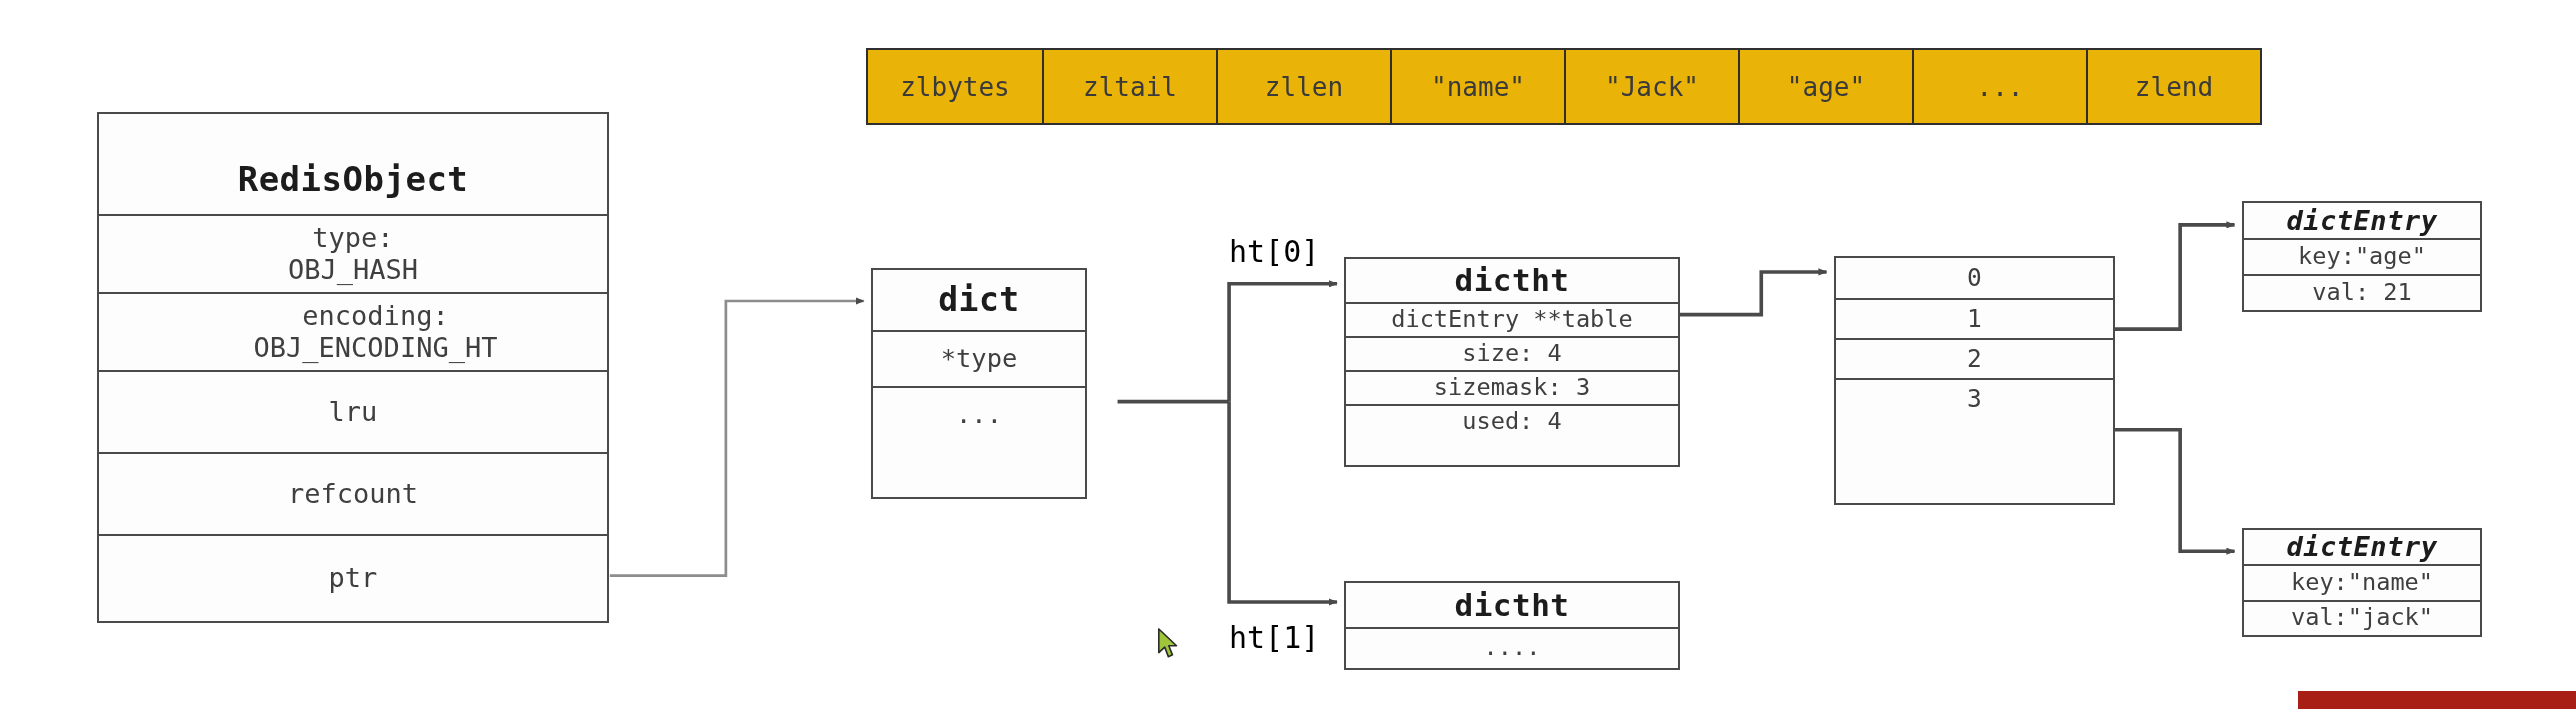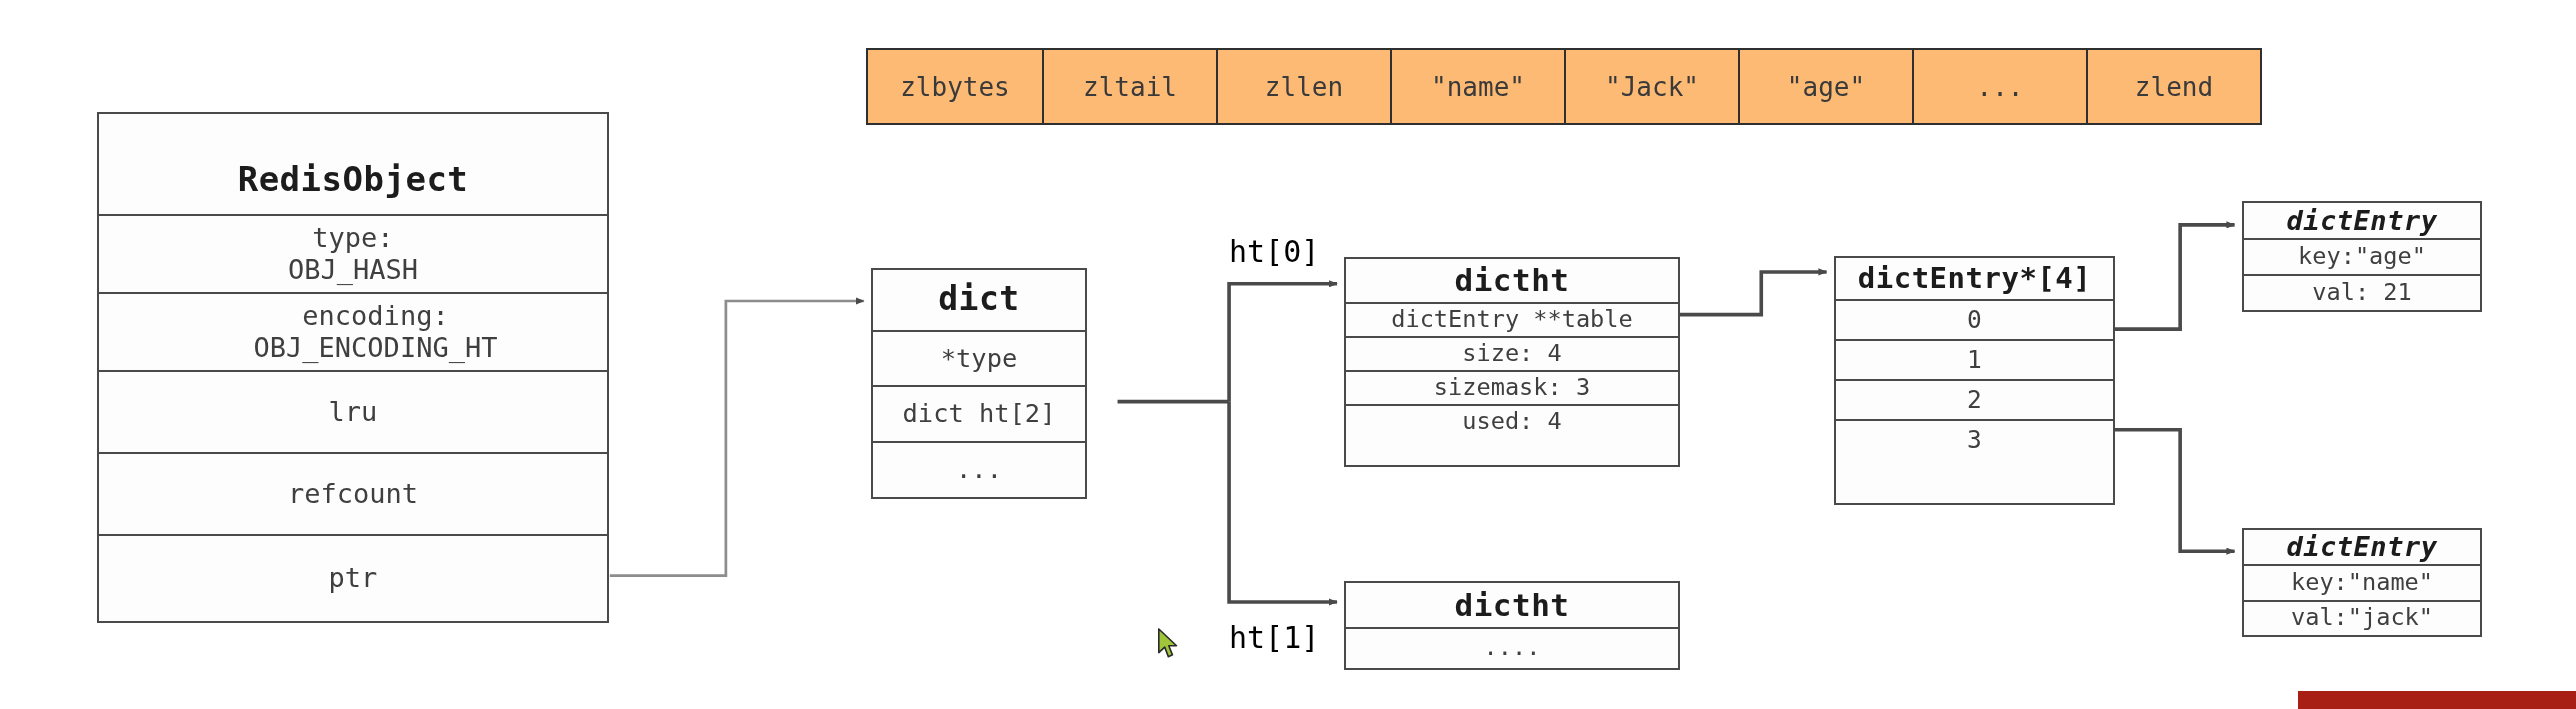--- a/index.html
+++ b/index.html
@@ -64,21 +64,21 @@
   #ro-r-ptr     { height: 93px; }
 
   
   #ziplist {
     position: absolute;
     left: 866px; top: 48px;
     height: 77px;
     display: flex;
     border: 2.7px solid #2f2f2f;
     box-sizing: border-box;
-    background: #fdba74;
+    background: #eab308;
   }
   #ziplist .zcell {
     box-sizing: border-box;
     border-left: 2.7px solid #2f2f2f;
     display: flex;
     align-items: center;
     justify-content: center;
     font-size: 26px;
     color: #3a3a3a;
     width: 174px;
@@ -208,39 +208,37 @@
     <div class="zcell">"name"</div>
     <div class="zcell">"Jack"</div>
     <div class="zcell">"age"</div>
     <div class="zcell">...</div>
     <div class="zcell">zlend</div>
   </div>
 
   <div class="box" id="dictbox">
     <div class="row title">dict</div>
     <div class="row">*type</div>
-    <div class="row">dict ht[2]</div>
     <div class="row">...</div>
   </div>
 
   <div class="box" id="dictht0">
     <div class="row title">dictht</div>
     <div class="row">dictEntry **table</div>
     <div class="row">size: 4</div>
     <div class="row">sizemask: 3</div>
     <div class="row">used: 4</div>
   </div>
 
   <div class="box" id="dictht1">
     <div class="row title">dictht</div>
     <div class="row">....</div>
   </div>
 
   <div class="box" id="detable">
-    <div class="row title">dictEntry*[4]</div>
     <div class="row">0</div>
     <div class="row">1</div>
     <div class="row">2</div>
     <div class="row">3</div>
   </div>
 
   <div class="box deb" id="de-age">
     <div class="row title">dictEntry</div>
     <div class="row">key:"age"</div>
     <div class="row">val: 21</div>

